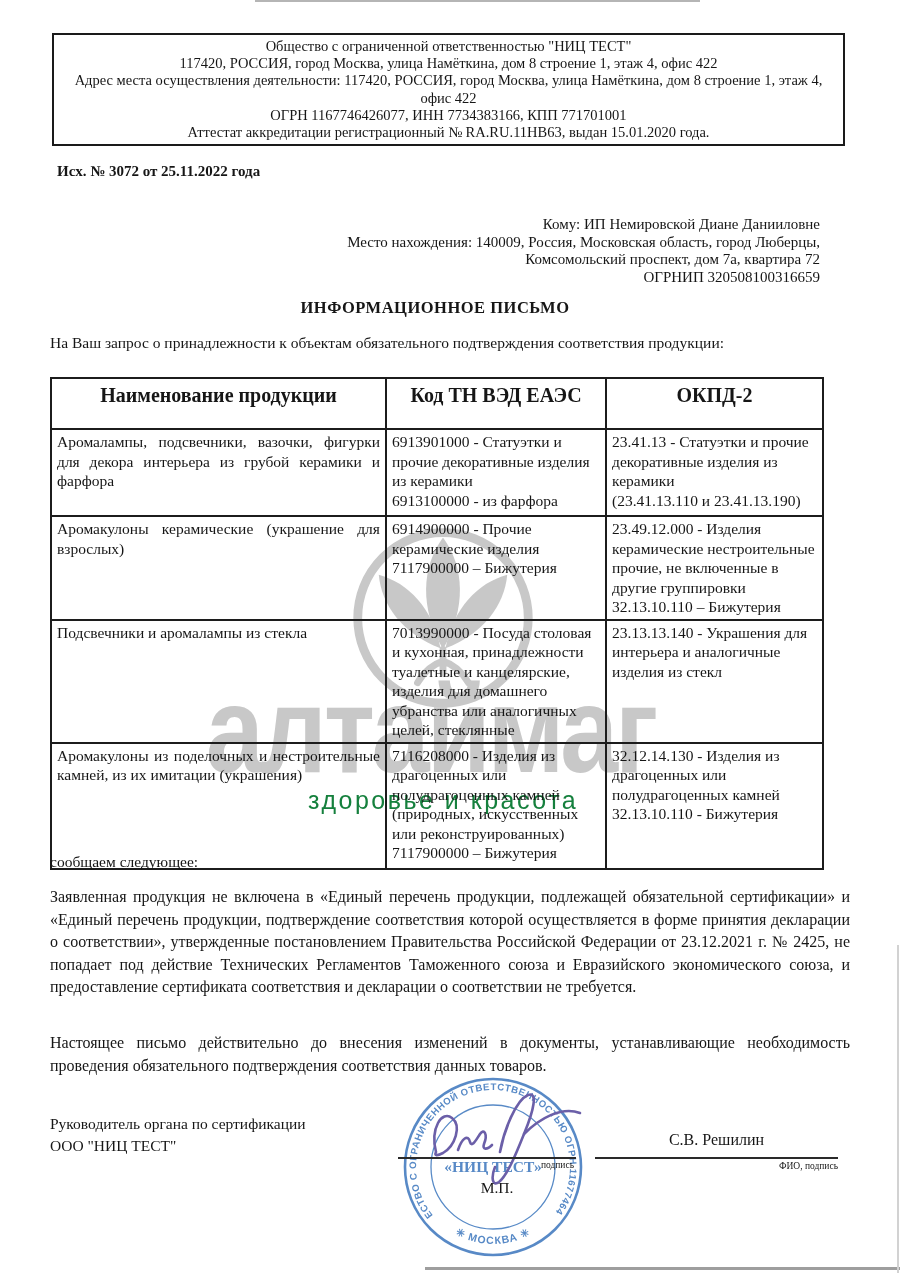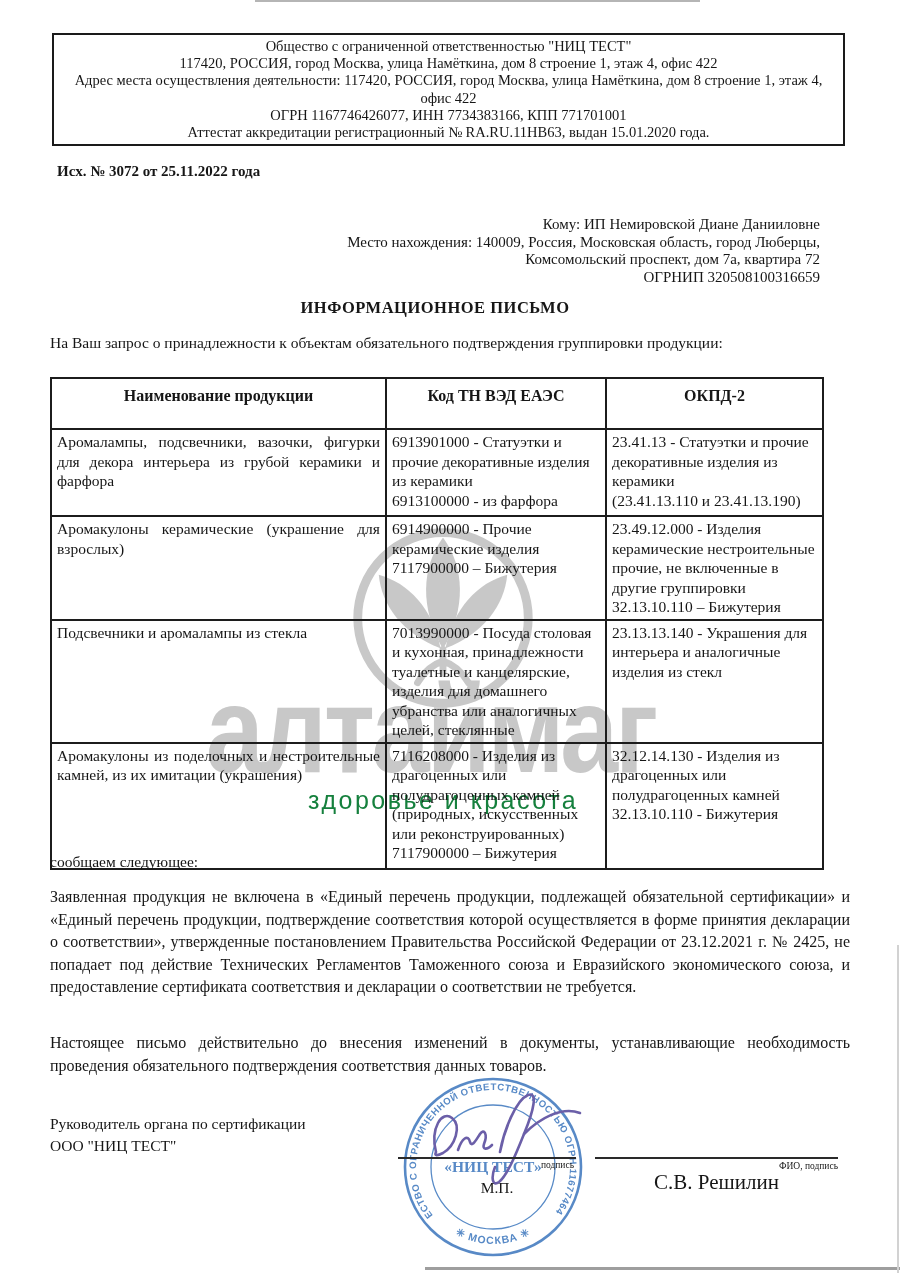--- a/index.html
+++ b/index.html
@@ -29,40 +29,40 @@
   .doc-title{left:0;top:298px;width:870px;text-align:center;font-weight:bold;
              font-size:16.5px;letter-spacing:.5px;}
 
   .intro{left:50px;top:334px;width:800px;font-size:15.5px;}
 
   
   .ptable{left:50px;top:377px;}
   table{border-collapse:collapse;width:772px;table-layout:fixed;}
   th,td{border:2px solid #1c1c1c;padding:2px 5px;vertical-align:top;
         font-size:15.5px;line-height:19.5px;}
-  th{height:40px;text-align:center;font-size:16px;padding-top:7px;vertical-align:top;}
+  th{height:40px;text-align:center;font-size:20px;padding-top:7px;vertical-align:top;}
   td:first-child{text-align:justify;}
   tbody tr:nth-child(1) td{height:81px;}
   tbody tr:nth-child(2) td{height:90px;}
   tbody tr:nth-child(3) td{height:111px;}
   tbody tr:nth-child(4) td{height:120px;}
 
   .statement{left:50px;top:853px;font-size:15.5px;}
   .para{left:50px;width:800px;text-align:justify;font-size:16px;line-height:22.6px;}
   .para1{top:886px;}
   .para2{top:1032px;}
 
   
   .sig-position{left:50px;top:1113px;font-size:15.5px;line-height:22px;}
   .stamp{left:398px;top:1072px;width:190px;height:190px;z-index:2;opacity:.92;}
   .handsign{left:428px;top:1088px;width:160px;height:112px;z-index:3;}
   .sign-line{left:398px;top:1157px;width:178px;border-top:2px solid #2a2a2a;z-index:3;}
   .sign-caption{left:400px;top:1160px;width:174px;text-align:right;font-size:9.5px;z-index:3;}
   .seal-caption{left:452px;top:1179px;width:90px;text-align:center;font-size:15.5px;z-index:3;}
-  .name{left:595px;top:1131px;width:243px;text-align:center;font-size:21px;margin-top:39px;}
+  .name{left:595px;top:1131px;width:243px;text-align:center;font-size:16px;}
   .name-line{left:595px;top:1157px;width:243px;border-top:2px solid #2a2a2a;}
   .name-caption{left:595px;top:1161px;width:243px;text-align:right;font-size:9.5px;}
 </style>
 </head>
 <body>
 
 <div class="page">
 
   <div class="wm">
     <svg style="position:absolute;left:345px;top:518px;" width="196" height="196" viewBox="0 0 200 200">
@@ -87,21 +87,21 @@
   <div class="abs outref">Исх. № 3072 от 25.11.2022 года</div>
 
   <div class="abs recipient">
     <div>Кому: ИП Немировской Диане Данииловне</div>
     <div>Место нахождения: 140009, Россия, Московская область, город Люберцы, Комсомольский проспект, дом 7а, квартира 72</div>
     <div>ОГРНИП 320508100316659</div>
   </div>
 
   <div class="abs doc-title">ИНФОРМАЦИОННОЕ ПИСЬМО</div>
 
-  <div class="abs intro">На Ваш запрос о принадлежности к объектам обязательного подтверждения группировки продукции:</div>
+  <div class="abs intro">На Ваш запрос о принадлежности к объектам обязательного подтверждения соответствия продукции:</div>
 
   <div class="abs ptable">
     <table>
       <colgroup>
           <col style="width:335px">
           <col style="width:220px">
           <col style="width:217px">
         </colgroup>
       <thead>
         <tr>

